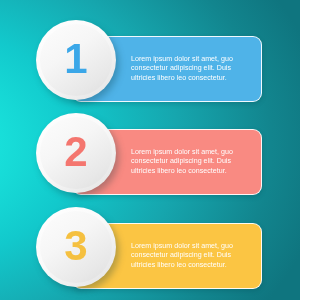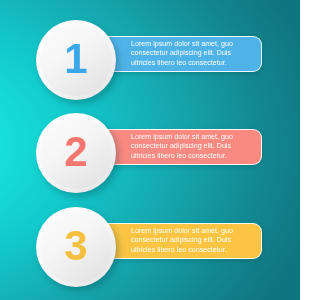--- a/index.html
+++ b/index.html
@@ -32,21 +32,21 @@
   .step-1 { top:12px; }
   .step-2 { top:105px; }
   .step-3 { top:199px; }
 
   
   .bar {
     position:absolute;
     left:72px;
     top:24px;
     width:190px;
-    height:36px;
+    height:66px;
     border-radius:9px;
     border:1.4px solid rgba(255,255,255,0.92);
     box-shadow:0 2px 5px rgba(0,60,70,0.22);
   }
   .bar-1 { background:#4FB3E8; }
   .bar-2 { background:#F98A82; }
   .bar-3 { background:#FBC543; }
 
   .bar-text {
     position:absolute;

